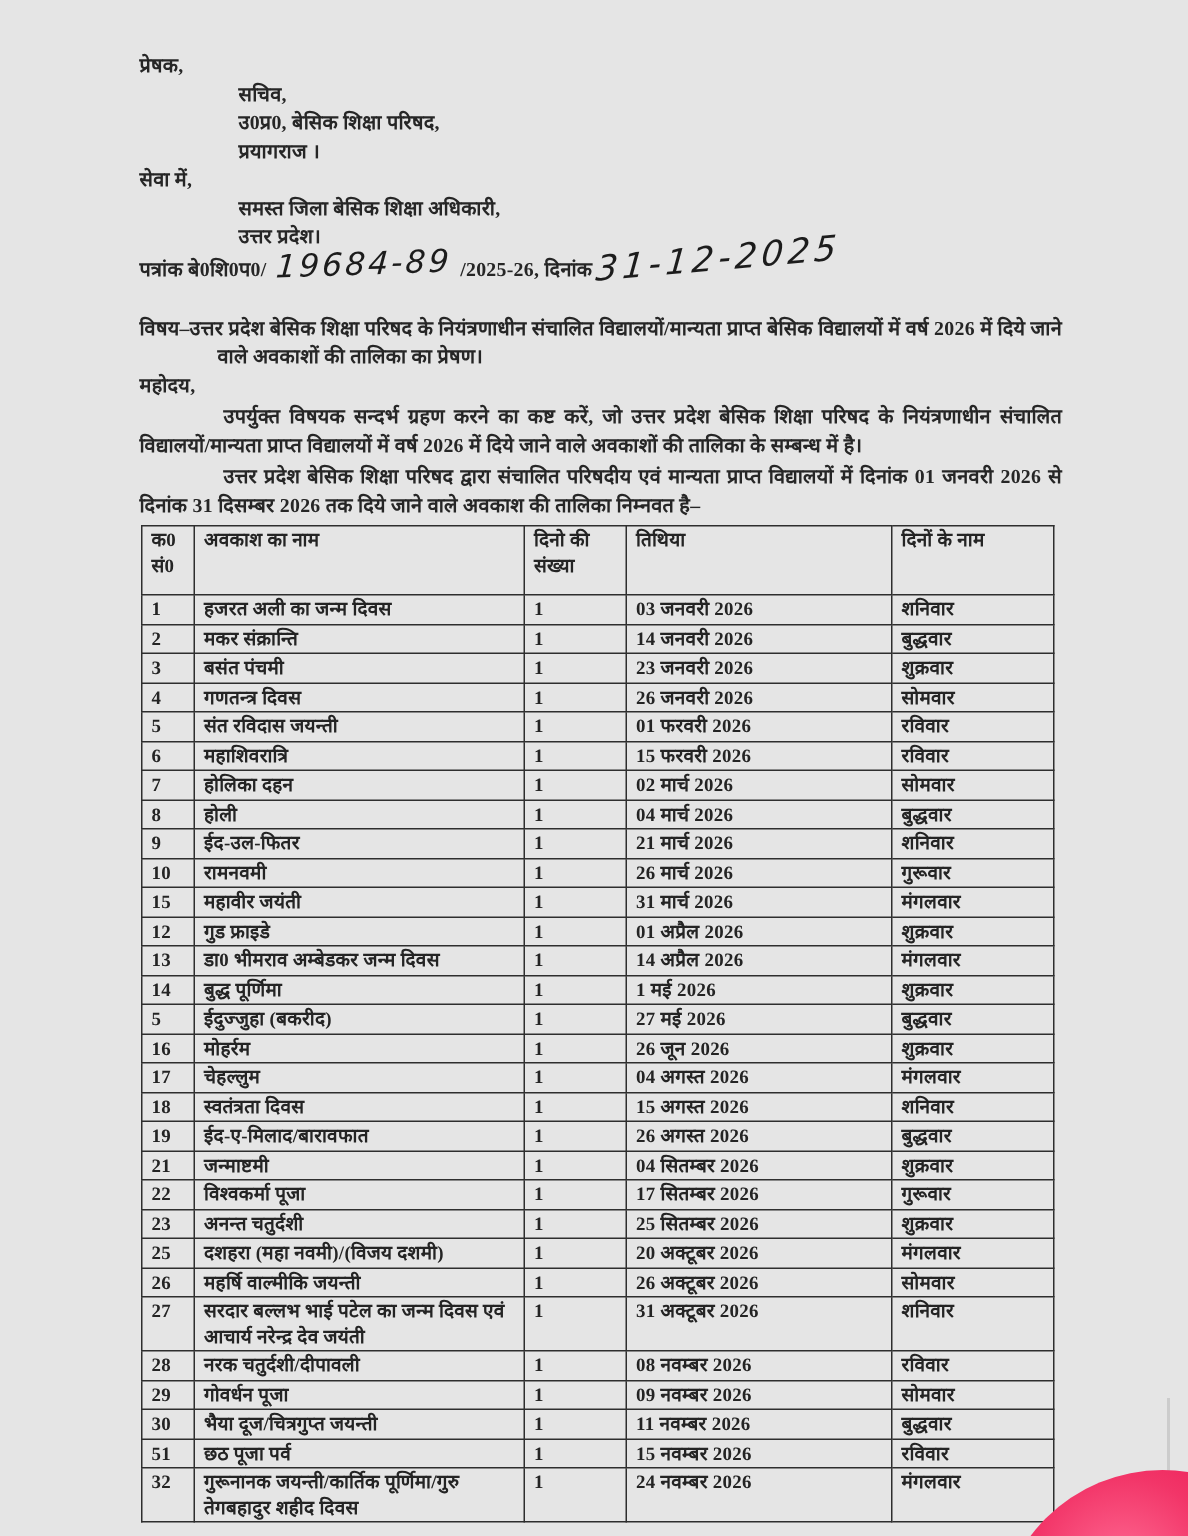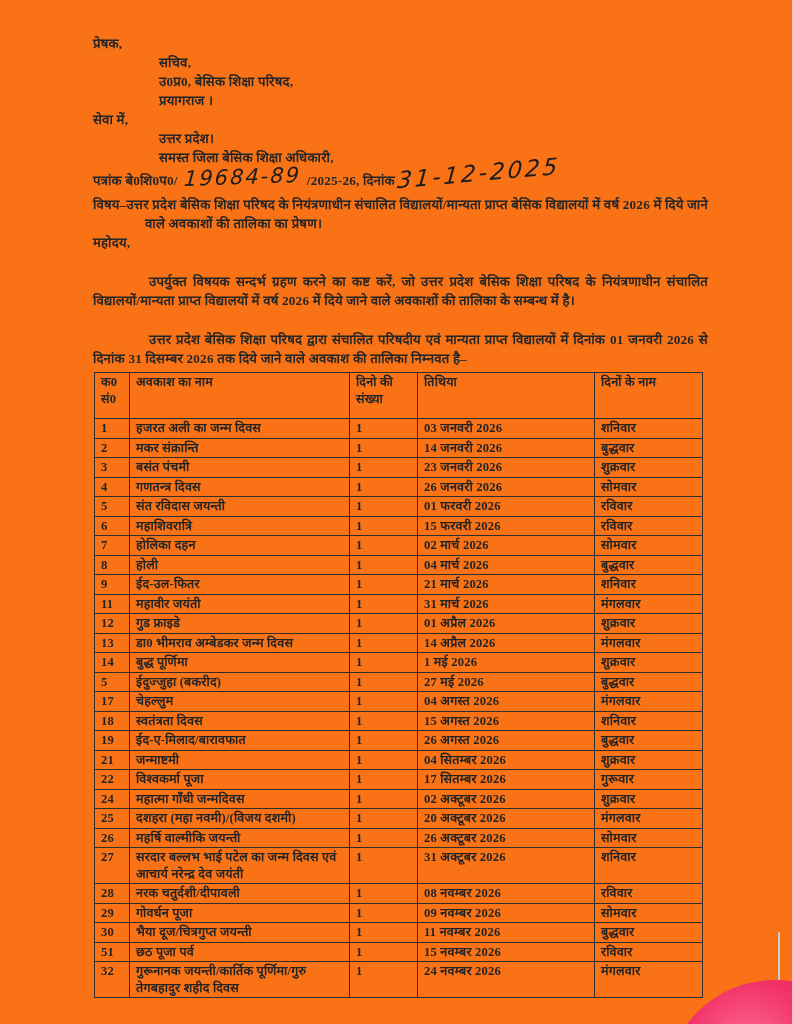--- a/index.html
+++ b/index.html
@@ -1,21 +1,21 @@
 <!DOCTYPE html>
 <html><head>
 <meta charset="utf-8">
 <style>
   * { margin:0; padding:0; box-sizing:border-box; }
   html,body { width:792px; height:1024px; background:#ffffff; }
   body { font-family:"Liberation Serif","DejaVu Serif",serif; }
 
   .page {
     position:relative; width:792px; height:1024px;
-    background:#f97316; overflow:hidden;
+    background:#e5e5e5; overflow:hidden;
     color:#262626;
   }
 
   .doc {
     position:absolute; left:0; top:0; width:792px;
     padding:34px 84px 0 93px;
     font-size:13.2px; font-weight:bold; line-height:19px;
     letter-spacing:0.2px;
   }
 
@@ -31,27 +31,27 @@
     transform:rotate(-2deg) skewX(-6deg);
     margin:0 6px; position:relative; top:-1px;
   }
   .hw-date {
     font-size:23px; letter-spacing:3px;
     transform:rotate(-5deg) skewX(-10deg);
     top:-4px; margin-left:2px;
   }
 
   .subject {
-    margin-top:5px;
+    margin-top:20px;
     padding-left:52px; text-indent:-52px;
     text-align:justify;
   }
 
   .para {
-    margin-top:20px; text-indent:56px; text-align:justify;
+    margin-top:2px; text-indent:56px; text-align:justify;
   }
 
   table.holidays {
     margin-top:4px; margin-left:1px;
     border-collapse:collapse; table-layout:fixed;
     width:608px;
     font-size:12.6px; font-weight:bold; color:#242424;
   }
   table.holidays th, table.holidays td {
     border:1.6px solid #2e2e2e;
@@ -83,22 +83,22 @@
 
     <div>प्रेषक,</div>
     <div class="indent1">
       <div>सचिव,</div>
       <div>उ0प्र0, बेसिक शिक्षा परिषद,</div>
       <div>प्रयागराज ।</div>
     </div>
 
     <div>सेवा में,</div>
     <div class="indent1">
+      <div>समस्त जिला बेसिक शिक्षा अधिकारी,</div>
       <div>उत्तर प्रदेश।</div>
-      <div>समस्त जिला बेसिक शिक्षा अधिकारी,</div>
     </div>
 
     <div class="ref-line">
       <span>पत्रांक बे0शि0प0/</span><span class="hw">19684-89</span><span>/2025-26,</span>
       <span>दिनांक</span><span class="hw hw-date">31-12-2025</span>
     </div>
 
     <div class="subject">विषय–उत्तर प्रदेश बेसिक शिक्षा परिषद के नियंत्रणाधीन संचालित विद्यालयों/मान्यता प्राप्त बेसिक विद्यालयों में वर्ष 2026 में दिये जाने वाले अवकाशों की तालिका का प्रेषण।</div>
 
     <div>महोदय,</div>
@@ -181,21 +181,28 @@
             <td>बुद्धवार</td>
           </tr>
           <tr>
             <td>9</td>
             <td>ईद-उल-फितर</td>
             <td>1</td>
             <td>21 मार्च 2026</td>
             <td>शनिवार</td>
           </tr>
           <tr>
-            <td>11</td>
+            <td>10</td>
+            <td>रामनवमी</td>
+            <td>1</td>
+            <td>26 मार्च 2026</td>
+            <td>गुरूवार</td>
+          </tr>
+          <tr>
+            <td>15</td>
             <td>महावीर जयंती</td>
             <td>1</td>
             <td>31 मार्च 2026</td>
             <td>मंगलवार</td>
           </tr>
           <tr>
             <td>12</td>
             <td>गुड फ्राइडे</td>
             <td>1</td>
             <td>01 अप्रैल 2026</td>
@@ -216,20 +223,27 @@
             <td>शुक्रवार</td>
           </tr>
           <tr>
             <td>5</td>
             <td>ईदुज्जुहा (बकरीद)</td>
             <td>1</td>
             <td>27 मई 2026</td>
             <td>बुद्धवार</td>
           </tr>
           <tr>
+            <td>16</td>
+            <td>मोहर्रम</td>
+            <td>1</td>
+            <td>26 जून 2026</td>
+            <td>शुक्रवार</td>
+          </tr>
+          <tr>
             <td>17</td>
             <td>चेहल्लुम</td>
             <td>1</td>
             <td>04 अगस्त 2026</td>
             <td>मंगलवार</td>
           </tr>
           <tr>
             <td>18</td>
             <td>स्वतंत्रता दिवस</td>
             <td>1</td>
@@ -251,24 +265,24 @@
             <td>शुक्रवार</td>
           </tr>
           <tr>
             <td>22</td>
             <td>विश्वकर्मा पूजा</td>
             <td>1</td>
             <td>17 सितम्बर 2026</td>
             <td>गुरूवार</td>
           </tr>
           <tr>
-            <td>24</td>
-            <td>महात्मा गाँधी जन्मदिवस</td>
-            <td>1</td>
-            <td>02 अक्टूबर 2026</td>
+            <td>23</td>
+            <td>अनन्त चतुर्दशी</td>
+            <td>1</td>
+            <td>25 सितम्बर 2026</td>
             <td>शुक्रवार</td>
           </tr>
           <tr>
             <td>25</td>
             <td>दशहरा (महा नवमी)/(विजय दशमी)</td>
             <td>1</td>
             <td>20 अक्टूबर 2026</td>
             <td>मंगलवार</td>
           </tr>
           <tr>

